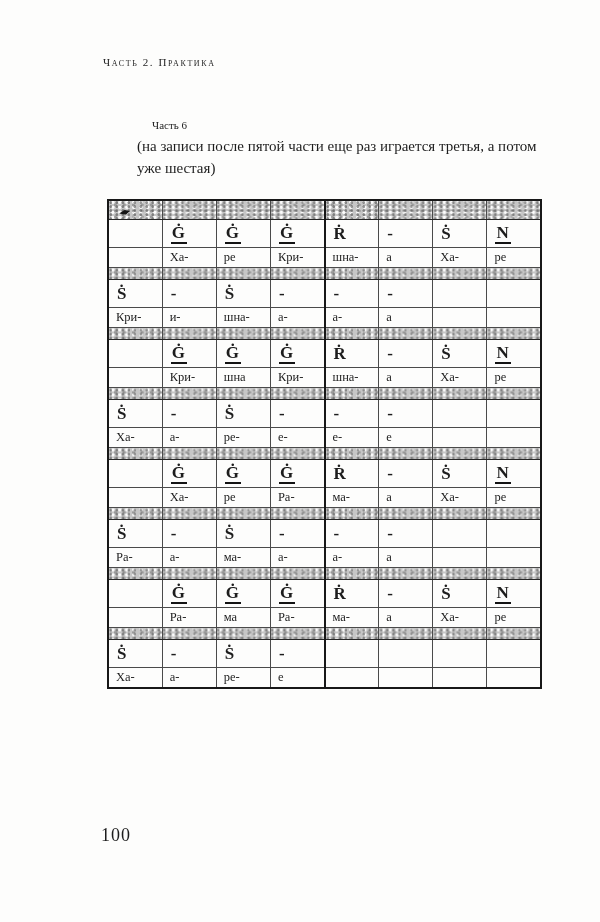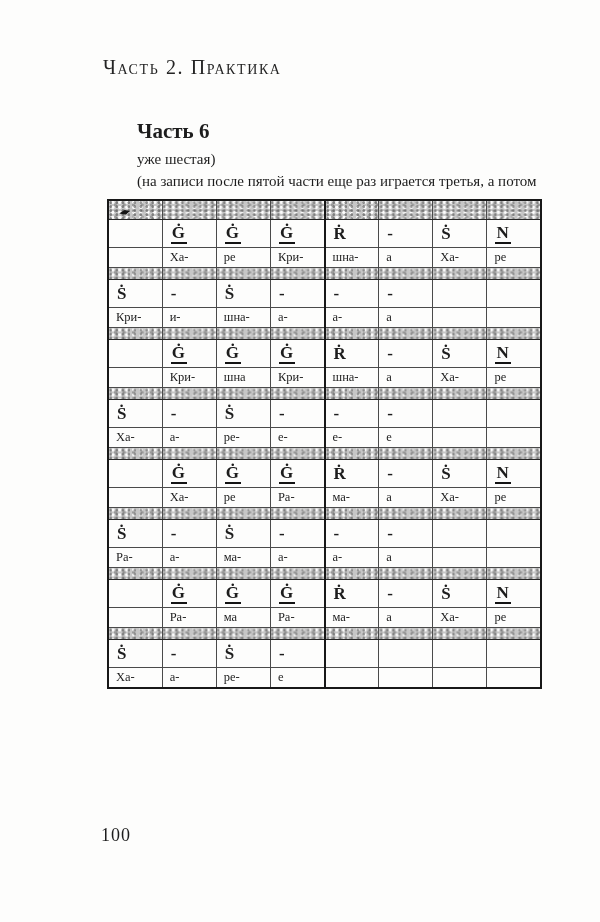--- a/index.html
+++ b/index.html
@@ -11,24 +11,24 @@
   }
   html,body{margin:0;padding:0;}
   body{background:#e9e9e9;font-family:"Liberation Serif","DejaVu Serif",serif;}
   .page{
     position:relative;width:600px;height:922px;margin:0 auto;
     background:var(--bg);color:var(--text);overflow:hidden;
   }
   .running-header{
     position:absolute;left:103px;top:56px;
     font-variant:small-caps;letter-spacing:1.6px;
-    font-size:20px;color:#242424;
+    font-size:11px;color:#242424;
   }
   .section{position:absolute;left:137px;top:119px;white-space:nowrap;}
-  .section-title{font-weight:bold;font-size:21px;margin-bottom:5px;}
+  .section-title{font-weight:normal;font-size:11px;margin-bottom:5px;margin-left:15px;}
   .section-note{font-size:15px;line-height:21.5px;}
   .table-wrap{position:absolute;left:107px;top:199px;}
   table.score{
     border-collapse:collapse;table-layout:fixed;width:435px;
     border:2px solid var(--border-dark);
   }
   table.score col{width:12.5%;}
   table.score td{
     border-left:1px solid var(--border-mid);
     border-right:1px solid var(--border-mid);
@@ -75,22 +75,22 @@
 </style>
 </head>
 <body>
 
 <div class="page">
 
   <div class="running-header">Часть 2. Практика</div>
 
   <div class="section">
     <div class="section-title">Часть 6</div>
+    <div class="section-note">(на записи после пятой части еще раз играется третья, а потом</div>
     <div class="section-note">уже шестая)</div>
-    <div class="section-note">(на записи после пятой части еще раз играется третья, а потом</div>
   </div>
 
   <div class="table-wrap">
     <table class="score">
       <colgroup>
         <col>
           <col>
           <col>
           <col>
           <col>

